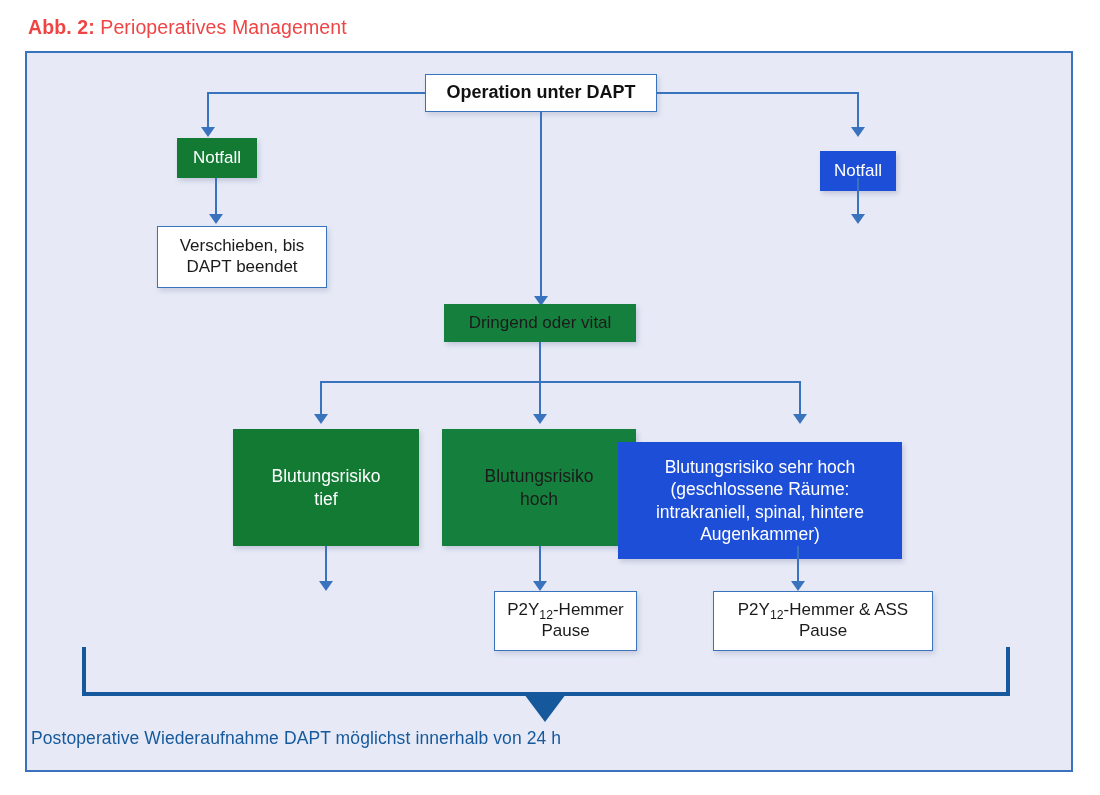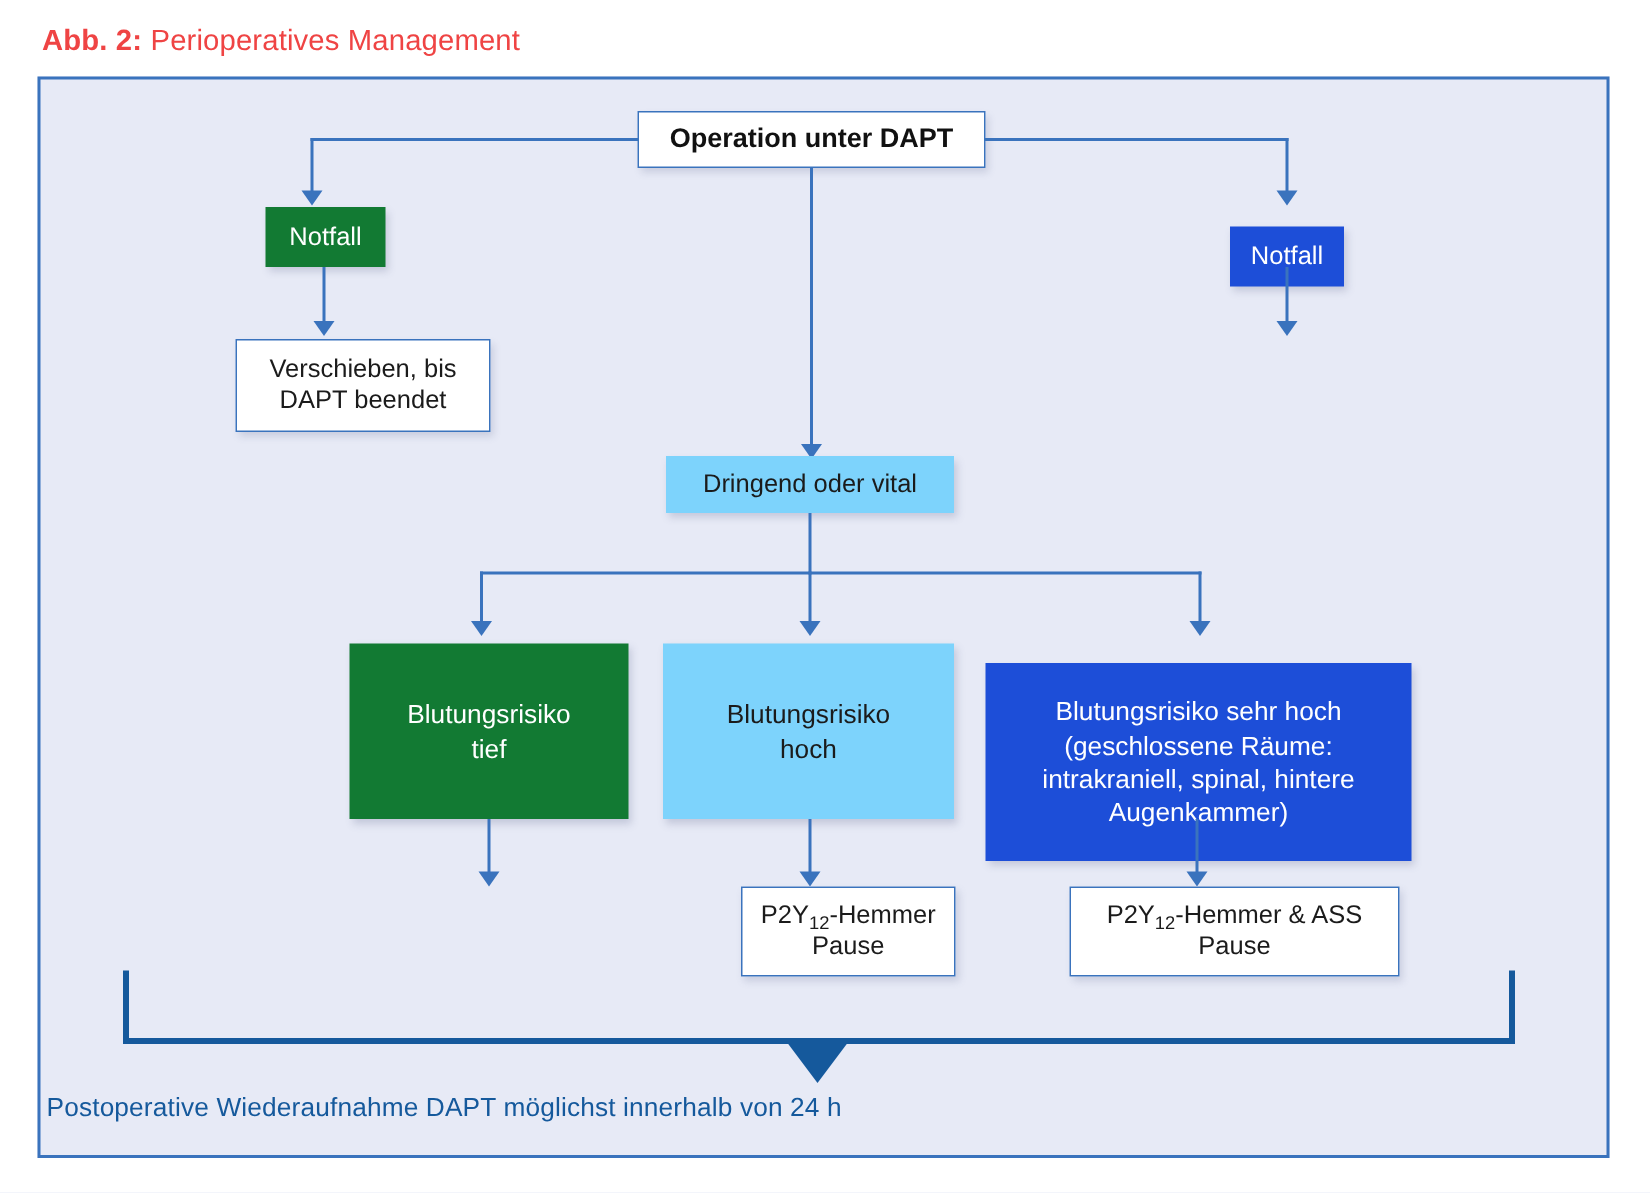--- a/index.html
+++ b/index.html
@@ -51,21 +51,21 @@
   .green-box{
     background:#127a33;color:#ffffff;font-size:17px;
     box-shadow:2px 3px 5px rgba(90,100,140,.25);
   }
   .red-box{
     background:#1d4ed8;color:#ffffff;font-size:17px;
     box-shadow:2px 3px 5px rgba(90,100,140,.25);
     margin-top:13px;
   }
   .orange-box{
-    background:#7dd3fc;color:#1b1b1b;font-size:17px;
+    background:#15803d;color:#1b1b1b;font-size:17px;
     box-shadow:2px 3px 5px rgba(90,100,140,.25);
   }
   .risk-box{font-size:17.5px;line-height:1.28;}
   sub{font-size:.72em;line-height:0;}
 
   
   .ln{position:absolute;background:#3a73bd;}
   .lnv{width:2px;}
   .lnh{height:2px;}
   .arrow{
@@ -147,21 +147,21 @@
   <div class="arrow" style="left:793px;top:414px;"></div>
 
   <div class="node green-box risk-box" style="left:233px;top:429px;width:186px;height:117px;">
     <span class="txt">Blutungsrisiko
 tief</span>
   </div>
   <div class="node orange-box risk-box" style="left:442px;top:429px;width:194px;height:117px;">
     <span class="txt">Blutungsrisiko
 hoch</span>
   </div>
-  <div class="node red-box risk-box" style="left:657px;top:429px;width:284px;height:132px;">
+  <div class="node red-box risk-box" style="left:618px;top:429px;width:284px;height:117px;">
     <span class="txt">Blutungsrisiko sehr hoch
 (geschlossene Räume:
 intrakraniell, spinal, hintere
 Augenkammer)</span>
   </div>
 
   <div class="ln lnv" style="left:325px;top:546px;height:40px;"></div>
   <div class="arrow" style="left:319px;top:581px;"></div>
   <div class="ln lnv" style="left:539px;top:546px;height:40px;"></div>
   <div class="arrow" style="left:533px;top:581px;"></div>

